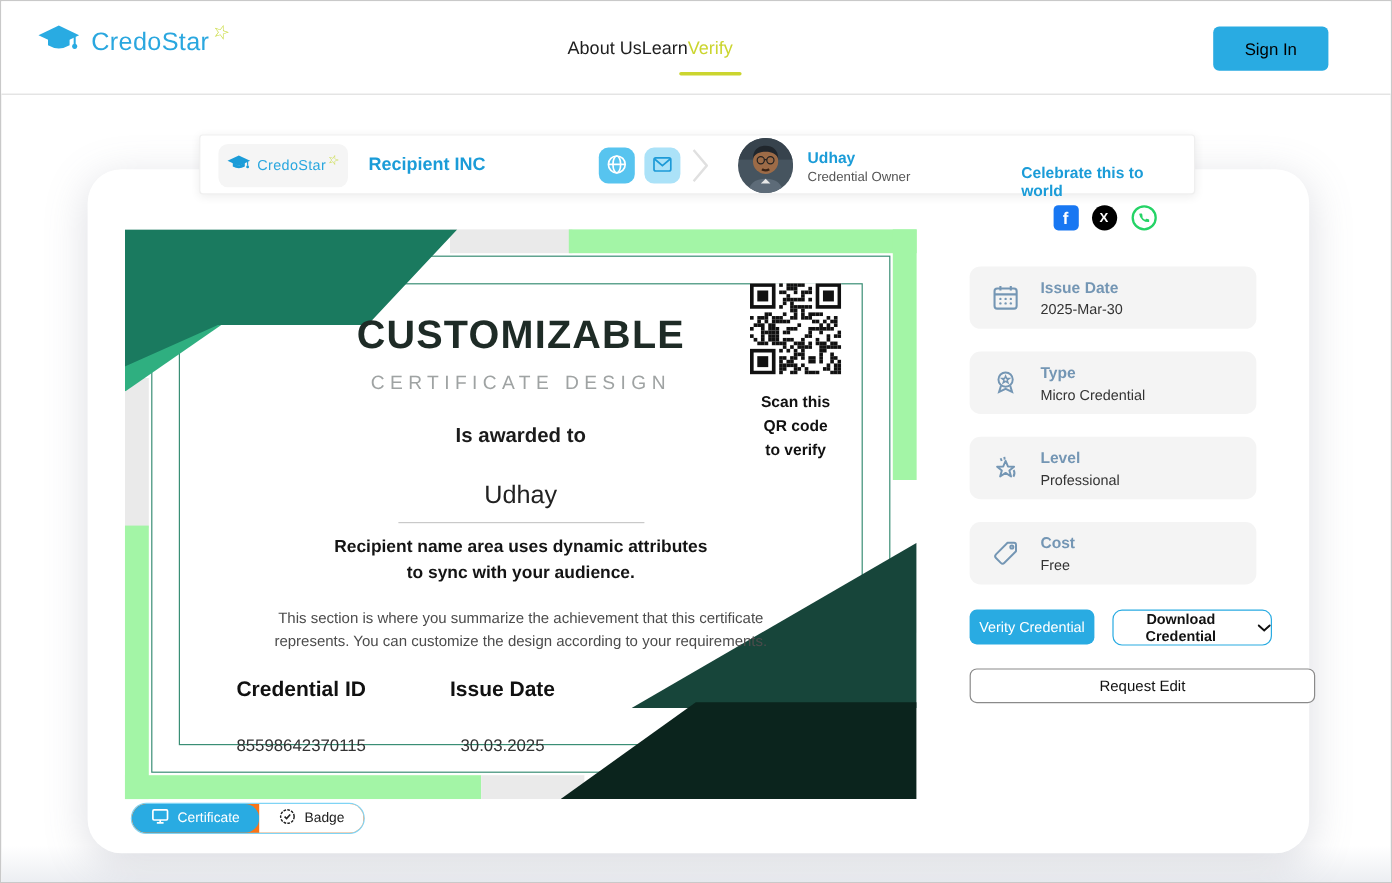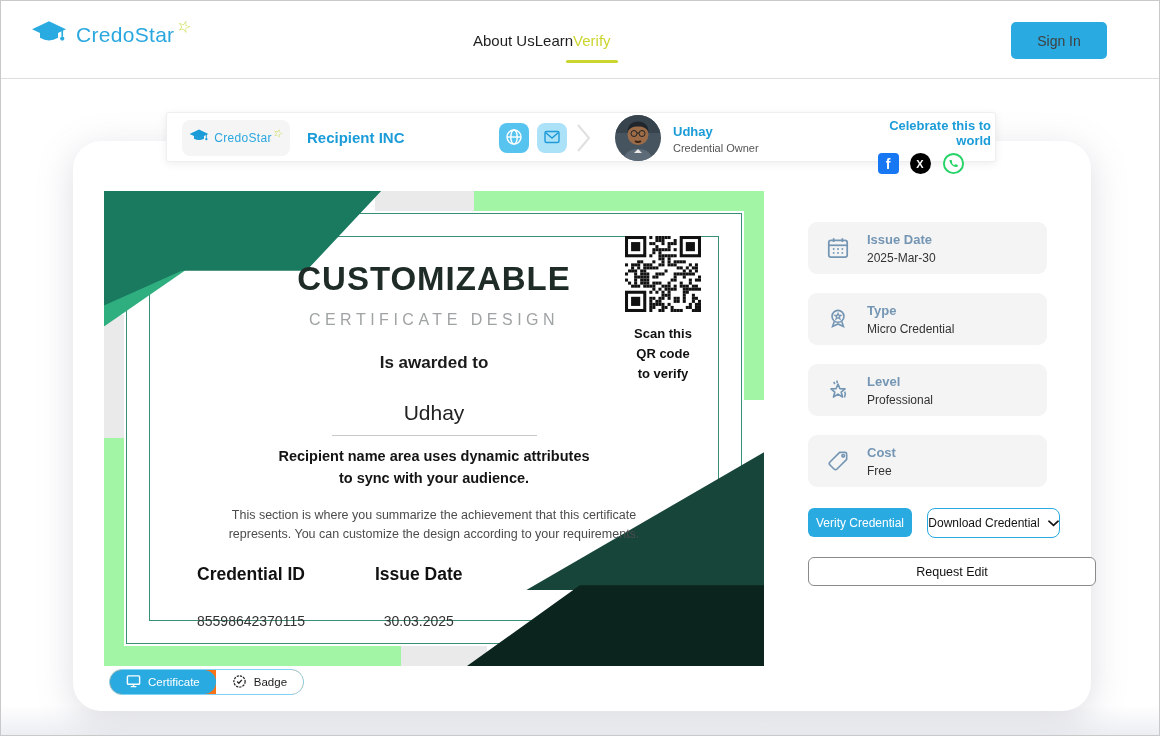--- a/index.html
+++ b/index.html
@@ -8,36 +8,36 @@
 
 
 .navbar{position:absolute;left:0;top:0;width:100%;height:78px;background:#fff;border-bottom:1px solid #dedede;z-index:6}
 .brand{position:absolute;left:30px;top:18px;display:flex;align-items:center;gap:9px;cursor:pointer}
 .brand-text{font-size:21px;color:#2AA7DF;letter-spacing:.3px}
 .brand-star{color:#C5D830;font-size:16px;margin-left:-6px;transform:translateY(-9px) rotate(18deg);display:inline-block}
 .nav-links{position:absolute;left:472px;top:0;height:78px;display:flex;align-items:center;}
 .nav-link{font-size:15px;color:#1f1f1f;text-decoration:none;position:relative;cursor:pointer}
 .nav-link.active{color:#CBD52F}
 .nav-link.active::after{content:'';position:absolute;left:-7px;right:-7px;bottom:-14px;height:3px;background:#CBD52F;border-radius:2px}
-.signin{position:absolute;right:52px;top:21px;width:96px;height:37px;background:#29ABE2;color:#404040;font-size:14px;border:none;border-radius:5px;cursor:pointer}
+.signin{position:absolute;right:52px;top:21px;width:96px;height:37px;background:#29ABE2;color:#000000;font-size:14px;border:none;border-radius:5px;cursor:pointer}
 
 
 .issuer-bar{position:absolute;left:165px;top:111px;width:830px;height:50px;background:#fff;border:1px solid #efefef;border-radius:3px;box-shadow:0 2px 8px rgba(0,0,0,.07);z-index:5}
 .org-chip{position:absolute;left:15px;top:7px;width:108px;height:36px;background:#f5f5f5;border-radius:8px;display:flex;align-items:center;justify-content:center;gap:5px}
 .org-chip .brand-text{font-size:12px}
 .org-chip .brand-star{font-size:11px;transform:translateY(-5px) rotate(18deg);margin-left:-4px}
 .org-name{position:absolute;left:140px;top:16px;font-size:15px;font-weight:bold;color:#1B9CD8;cursor:pointer}
 .icon-btn{position:absolute;top:10px;width:30px;height:30px;border:none;border-radius:8px;display:flex;align-items:center;justify-content:center;cursor:pointer}
 .globe-btn{left:332px;background:#57C4EF}
 .mail-btn{left:370px;background:#ABE2F8}
 .sep-chevron{position:absolute;left:410px;top:10px}
 .avatar{position:absolute;left:448px;top:2px;width:46px;height:46px;border-radius:50%;overflow:hidden}
 .owner-name{position:absolute;left:506px;top:11px;font-size:13px;font-weight:bold;color:#1B9CD8;cursor:pointer}
 .owner-role{position:absolute;left:506px;top:29px;font-size:11px;color:#555}
-.celebrate{position:absolute;right:4px;top:5px;width:140px;text-align:right}
+.celebrate{position:absolute;right:4px;top:23px;width:140px;text-align:left}
 .celebrate-label{font-size:13px;font-weight:bold;color:#1B9CD8}
 .social-row{display:flex;justify-content:center;gap:11px;margin-top:4px;align-items:center}
 .fb-icon{width:21px;height:21px;border-radius:4px;background:#1877F2;color:#fff;font-size:14px;font-weight:bold;display:flex;align-items:center;justify-content:center;cursor:pointer}
 .x-icon{width:21px;height:21px;border-radius:50%;background:#000;color:#fff;font-size:11px;font-weight:bold;display:flex;align-items:center;justify-content:center;cursor:pointer}
 .wa-icon{width:23px;height:23px;cursor:pointer}
 
 
 .main-card{position:absolute;left:72px;top:140px;width:1018px;height:570px;background:#fff;border-radius:28px;box-shadow:0 8px 35px rgba(120,125,145,.25);z-index:1}
 
 
@@ -79,21 +79,21 @@
 
 
 .right-panel{position:absolute;left:735px;top:81px;width:252px}
 .detail-card{width:239px;height:52px;background:#f4f4f4;border-radius:9px;display:flex;align-items:center;padding-left:17px;margin-bottom:19px}
 .detail-icon{width:26px;height:26px;flex:0 0 26px}
 .detail-text{margin-left:16px}
 .detail-label{font-size:13px;font-weight:bold;color:#7496B4}
 .detail-value{font-size:12px;color:#333;margin-top:4px}
 .actions-row{display:flex;justify-content:space-between;margin-top:21px}
 .verify-btn{width:104px;height:29px;background:#29ABE2;color:#fff;font-size:12px;border:none;border-radius:6px;cursor:pointer}
-.download-btn{width:133px;height:30px;background:#fff;border:1px solid #29ABE2;border-radius:8px;font-size:12px;color:#111;display:flex;align-items:center;justify-content:center;gap:8px;cursor:pointer;font-weight:normal}
+.download-btn{width:133px;height:30px;background:#fff;border:1px solid #29ABE2;border-radius:8px;font-size:12px;color:#111;display:flex;align-items:center;justify-content:center;gap:8px;cursor:pointer;font-weight:bold}
 .request-btn{width:288px;height:29px;margin-top:19px;background:#fff;border:1px solid #8a8a8a;border-radius:6px;font-size:12.5px;color:#111;cursor:pointer}
 
 .bottom-fade{position:absolute;left:0;right:0;bottom:0;height:30px;background:linear-gradient(180deg,rgba(236,238,242,0),#eceef2);z-index:0}
 </style>
 </head>
 <body>
 
 <header class="navbar">
   <div class="brand">
     <span>

